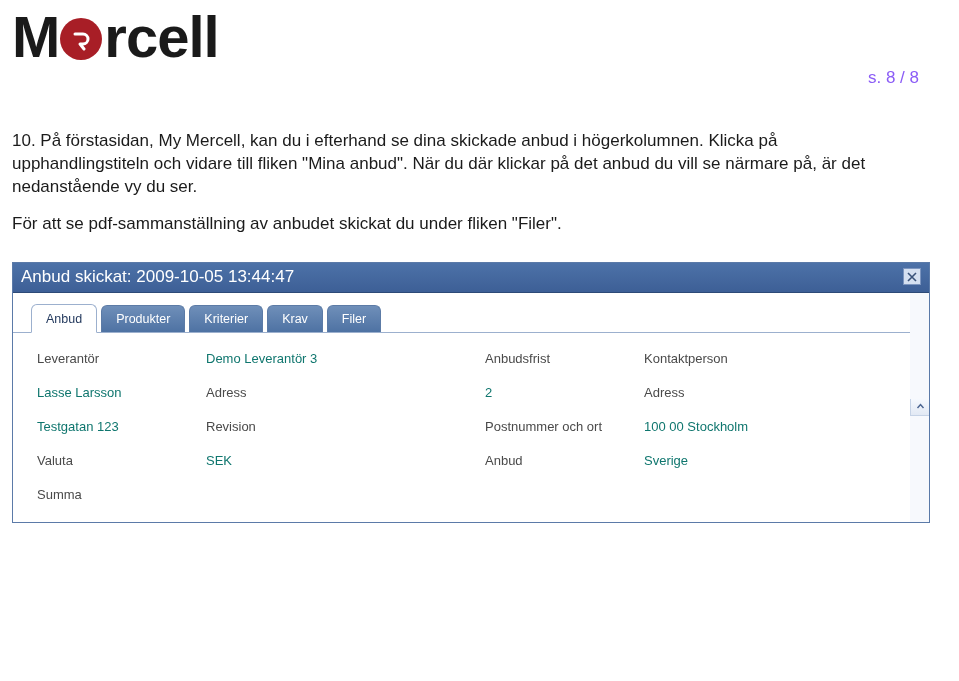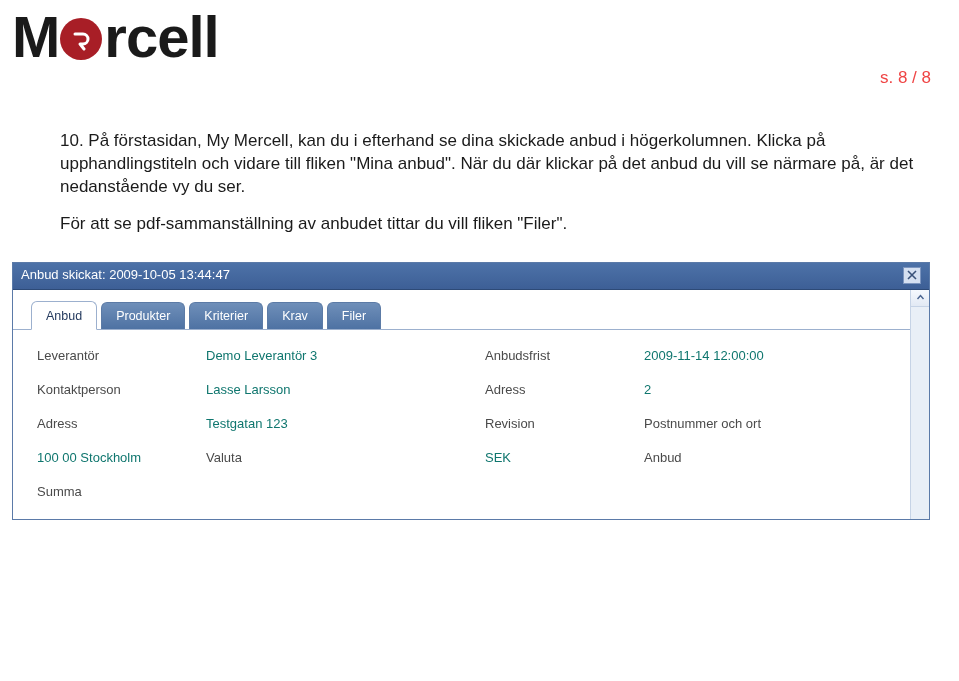--- a/index.html
+++ b/index.html
@@ -33,63 +33,64 @@
       border-radius: 50%;
       color: #fff;
       font-size: 30px;
       font-weight: 700;
       margin: 0 2px 0 1px;
       position: relative;
       top: 2px;
     }
     .page-num {
       position: absolute;
-      right: 28px;
+      right: 40px;
       top: 68px;
       font-size: 17px;
-      color: #ef4444;
+      color: #8b5cf6;
     }
 
     .body-text {
       margin-top: 64px;
       font-size: 17px;
       line-height: 1.35;
       color: #1b1b1b;
       max-width: 870px;
-      margin-left: 48px;
     }
 
     
     .shot {
       margin-top: 26px;
       border: 1px solid #5b7aa8;
       background: #f7f9fd;
       width: 918px;
     }
     .shot-header {
       background: linear-gradient(#4d72a8, #3d5f96);
       color: #fff;
-      font-size: 13px;
+      font-size: 17px;
       padding: 4px 8px 5px 8px;
       display: flex;
+      align-items: center;
       justify-content: space-between;
       border-bottom: 1px solid #2d4a77;
     }
     .shot-header .title { font-weight: 400; }
     .shot-header .close-box {
       width: 18px; height: 17px;
       border: 1px solid #7c95bf;
       background: #d5e0f1;
       display: inline-flex;
       align-items: center; justify-content: center;
     }
     .shot-header .close-box svg { display: block; }
 
     .shot-body {
       display: flex;
+      align-items: center;
     }
     .content {
       flex: 1;
       background: #fff;
     }
     .right-rail {
       width: 19px;
       background: #e9eff7;
       border-left: 1px solid #c6d3e6;
       position: relative;
@@ -155,21 +156,21 @@
           <path d="M6 7 h8 a5 5 0 0 1 0 10 h-3 l4 5" fill="none" stroke="#fff" stroke-width="3" stroke-linecap="round" stroke-linejoin="round"></path>
         </svg>
     </span>
     <span>rcell</span>
   </div>
 
   <div class="page-num">s. 8 / 8</div>
 
   <div class="body-text">
     <p>10. På förstasidan, My Mercell, kan du i efterhand se dina skickade anbud i högerkolumnen. Klicka på upphandlingstiteln och vidare till fliken "Mina anbud". När du där klickar på det anbud du vill se närmare på, är det nedanstående vy du ser.</p>
-    <p style="margin-top:14px">För att se pdf-sammanställning av anbudet tittar du vill fliken "Filer".</p>
+    <p style="margin-top:14px">För att se pdf-sammanställning av anbudet skickat du under fliken "Filer".</p>
   </div>
 
   
   <div class="shot">
     <div class="shot-header">
       <span class="title">Anbud skickat: 2009-10-05 13:44:47</span>
       <span class="close-box">
         <svg width="12" height="12" viewBox="0 0 12 12">
           <path d="M2 2 L10 10 M10 2 L2 10" stroke="#39527a" stroke-width="1.6"></path>
         </svg>
@@ -184,37 +185,37 @@
           <div class="tab">Produkter</div>
           <div class="tab">Kriterier</div>
           <div class="tab">Krav</div>
           <div class="tab">Filer</div>
         </div>
 
         <div class="details">
           <span class="lbl">Leverantör</span>
           <span class="val">Demo Leverantör 3</span>
           <span class="lbl">Anbudsfrist</span>
-          <span class="val">2009-11-14 12:00:00</span>
 
           <span class="lbl">Kontaktperson</span>
           <span class="val">Lasse Larsson</span>
           <span class="lbl">Adress</span>
           <span class="val">2</span>
 
           <span class="lbl">Adress</span>
           <span class="val">Testgatan 123</span>
           <span class="lbl">Revision</span>
 
           <span class="lbl">Postnummer och ort</span>
           <span class="val">100 00 Stockholm</span>
           <span class="lbl">Valuta</span>
           <span class="val">SEK</span>
 
           <span class="lbl">Anbud</span>
+          <span class="val">Sverige</span>
           <span class="lbl">Summa</span>
         </div>
       </div>
 
       <div class="right-rail">
         <div class="scroll-up">
           <svg width="9" height="9" viewBox="0 0 9 9">
             <path d="M1.5 6 L4.5 2.5 L7.5 6" fill="none" stroke="#4a6490" stroke-width="1.4"></path>
           </svg>
         </div>

